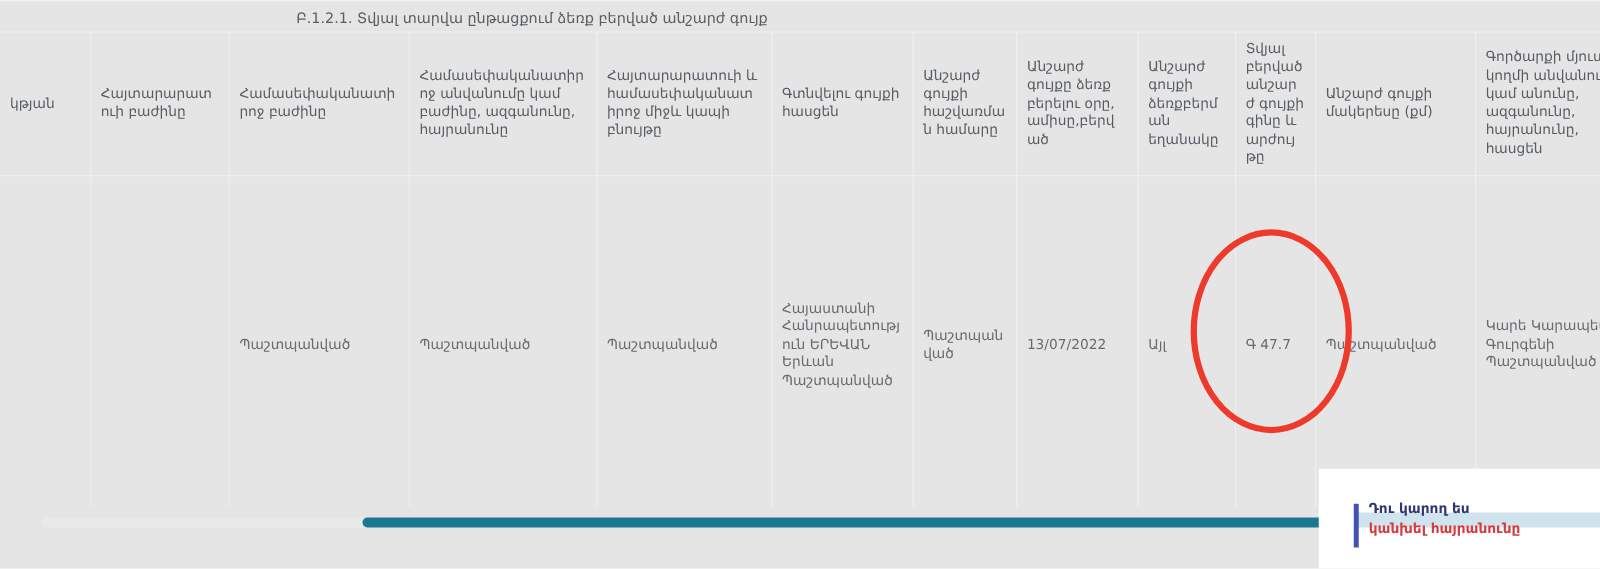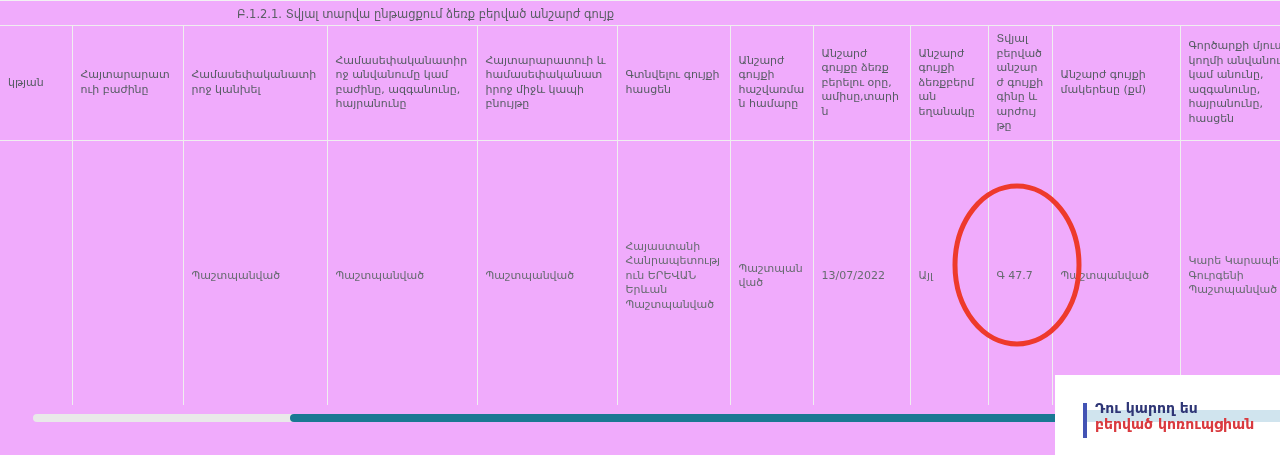--- a/index.html
+++ b/index.html
@@ -3,21 +3,21 @@
 <meta charset="utf-8">
 <style>
   * { margin: 0; padding: 0; box-sizing: border-box; }
   html, body { background: #ffffff; }
   body { font-family: "DejaVu Sans", "Liberation Sans", sans-serif; }
 
   .screen {
     position: relative;
     width: 1280px;
     height: 455px;
-    background: #f0abfc;
+    background: #e5e5e5;
     overflow: hidden;
     text-decoration: underline;
   }
 
   
   .table-title {
     position: absolute;
     top: 0; left: 0; right: 0;
     height: 25px;
     padding: 6px 0 0 237px;
@@ -94,21 +94,21 @@
   }
   .promo-bar {
     position: absolute;
     top: 28px; left: 28px;
     width: 4px; height: 35px;
     background: #4353b4;
   }
   .promo-line1, .promo-line2 {
     position: absolute;
     left: 40px;
-    font-size: 14px;
+    font-size: 11px;
     font-weight: bold;
     white-space: nowrap;
   }
   .promo-line1 { top: 25px; color: #2f3676; }
   .promo-line2 { top: 41px; color: #d93a3f; }
 
   
   .circle-annotation {
     position: absolute;
     top: 180px; left: 950px;
@@ -136,26 +136,26 @@
           <col style="width:97px">
           <col style="width:78px">
         <col style="width:64px">
           <col style="width:128px">
           <col style="width:140px">
       </colgroup>
       <thead>
         <tr>
           <th>կթյան</th>
           <th>Հայտարարատուի բաժինը</th>
-          <th>Համասեփականատիրոջ կանխել</th>
+          <th>Համասեփականատիրոջ բաժինը</th>
           <th>Համասեփականատիրոջ անվանումը կամ բաժինը, ազգանունը, հայրանունը</th>
           <th>Հայտարարատուի և համասեփականատիրոջ միջև կապի բնույթը</th>
           <th>Գտնվելու գույքի հասցեն</th>
           <th>Անշարժ գույքի հաշվառման համարը</th>
-          <th>Անշարժ գույքը ձեռք բերելու օրը, ամիսը,տարին</th>
+          <th>Անշարժ գույքը ձեռք բերելու օրը, ամիսը,բերված</th>
           <th>Անշարժ գույքի ձեռքբերման եղանակը</th>
           <th>Տվյալ բերված անշարժ գույքի գինը և արժույթը</th>
           <th>Անշարժ գույքի մակերեսը (քմ)</th>
           <th>Գործարքի մյուս կողմի անվանումը կամ անունը, ազգանունը, հայրանունը, հասցեն</th>
         </tr>
       </thead>
       <tbody>
         <tr>
           <td></td>
           <td></td>
@@ -175,20 +175,20 @@
   </div>
 
   <div class="scrollbar-track">
     <div class="scrollbar-thumb"></div>
   </div>
 
   <div class="promo">
     <div class="promo-band"></div>
     <div class="promo-bar"></div>
     <div class="promo-line1">Դու կարող ես</div>
-    <div class="promo-line2">բերված կոռուպցիան</div>
+    <div class="promo-line2">կանխել հայրանունը</div>
   </div>
 
   <svg class="circle-annotation" viewBox="0 0 135 170" xmlns="http://www.w3.org/2000/svg">
     <ellipse cx="67" cy="85" rx="62" ry="79" fill="none" stroke="#ee3a2c" stroke-width="5"></ellipse>
   </svg>
 
 </div>
 
 </body></html>

